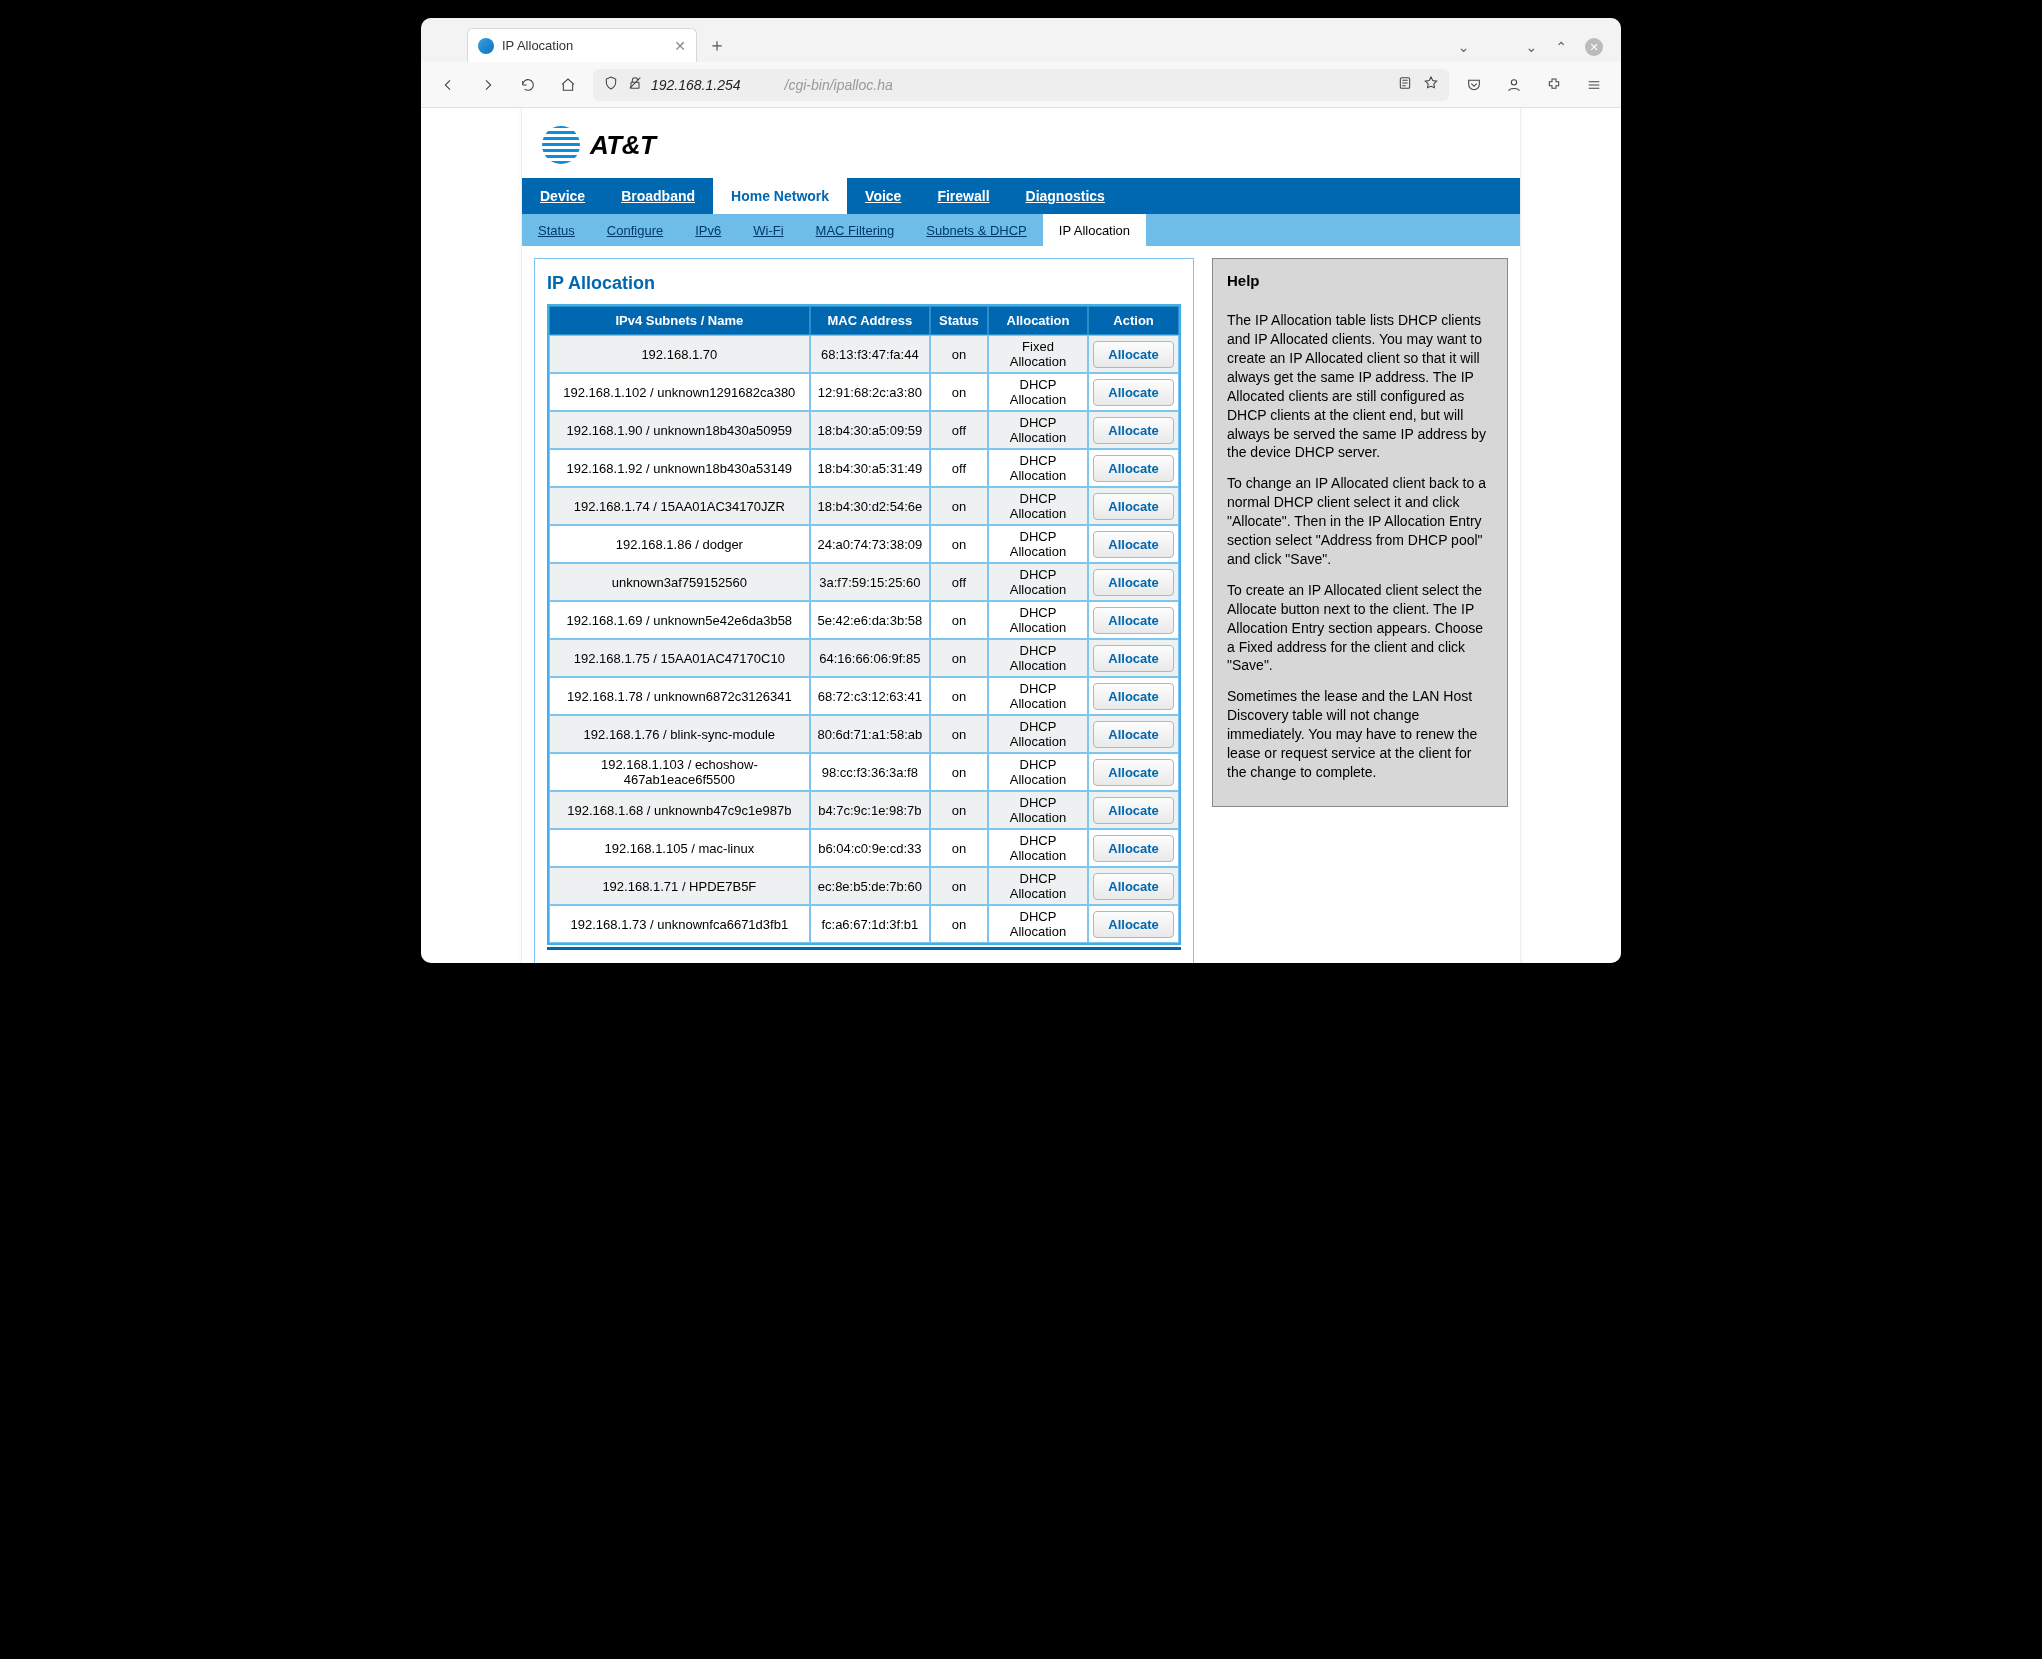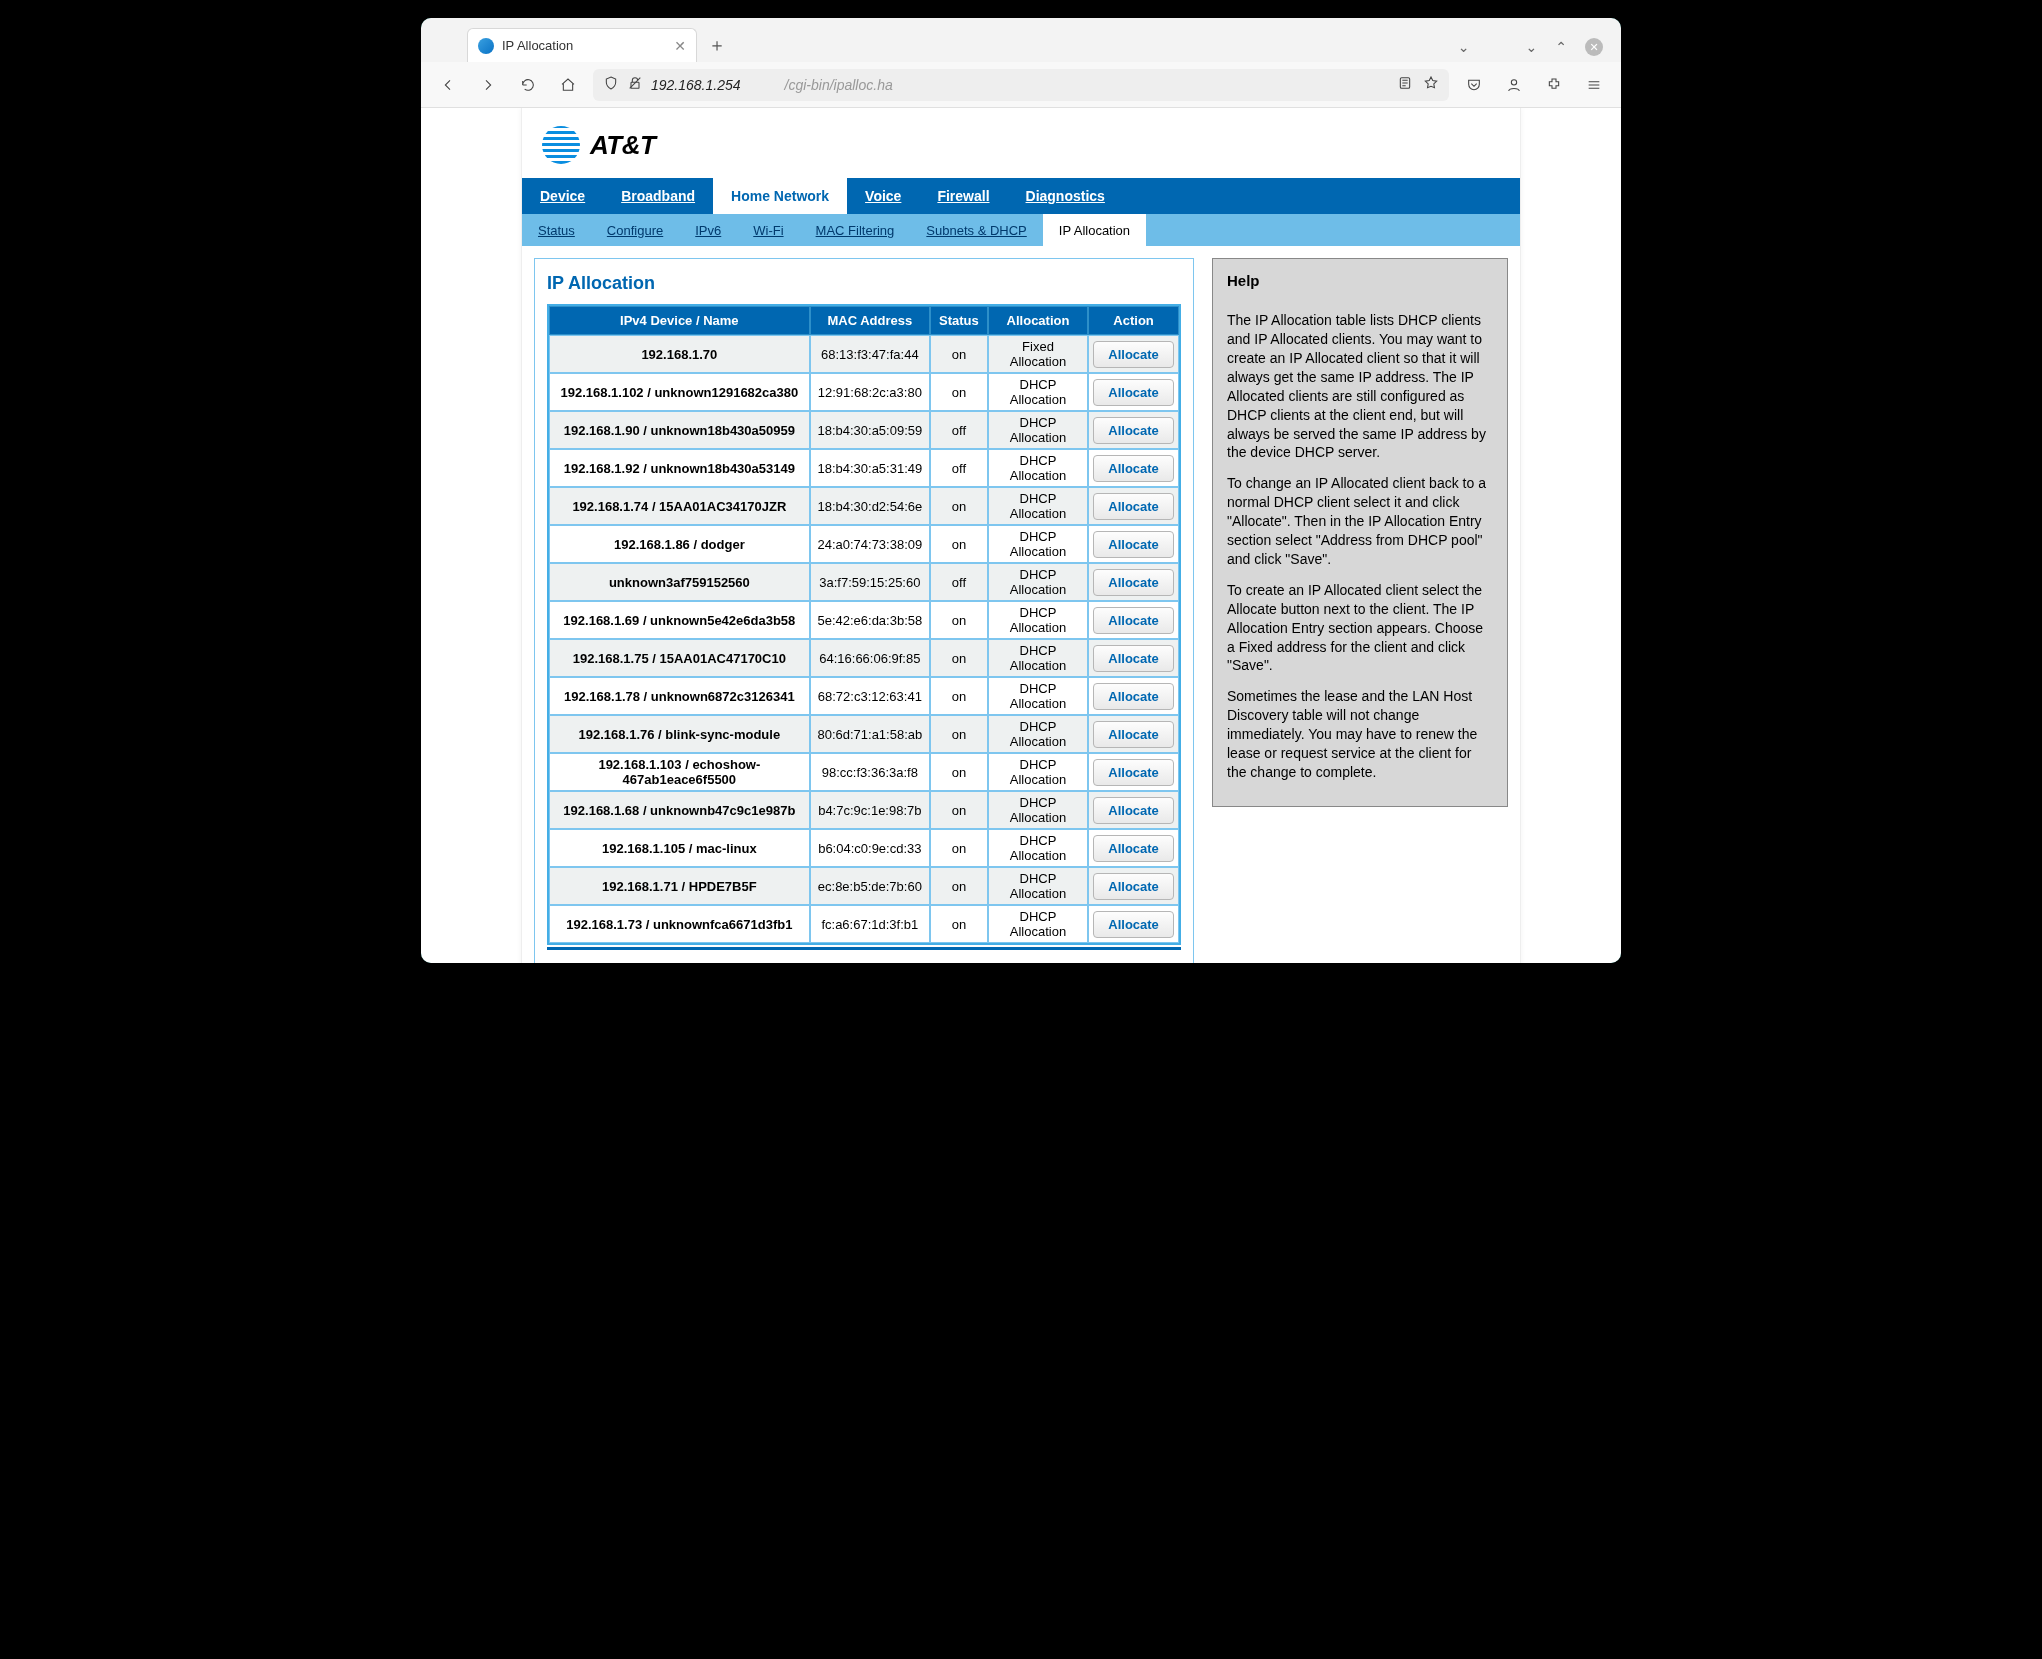--- a/index.html
+++ b/index.html
@@ -151,21 +151,21 @@
   table.alloc th {
     background:#0067b1; color:#fff; font-weight:bold;
     padding:6px 8px; border:1px solid #2d8fc9; text-align:center;
   }
   table.alloc td {
     border:1px solid #7ec6ef; padding:3px 6px; text-align:center;
     vertical-align:middle;
   }
   table.alloc tr:nth-child(odd) td { background:#eef1f1; }
   table.alloc tr:nth-child(even) td { background:#fff; }
-  table.alloc td.name { font-weight:bold;margin-left:28px; }
+  table.alloc td.name { font-weight:normal;margin-left:28px; }
   table.alloc td.action { padding:4px;margin-top:21px; }
   .btn {
     display:inline-block;
     border:1px solid #b6b6b6;
     border-radius:4px;
     background:linear-gradient(#fdfdfd,#e9e9e9);
     color:#0067b1; font-weight:bold;
     padding:5px 14px; font-size:13px;
     cursor:pointer; min-width:76px;
   }
@@ -305,21 +305,21 @@
           <a href="#">Subnets &amp; DHCP</a>
           <a href="#" class="active">IP Allocation</a>
         </div>
 
       <div class="content-row">
         <div class="main-panel">
           <h2>IP Allocation</h2>
           <table class="alloc">
             <thead>
               <tr>
-                <th style="width:260px">IPv4 Device / Name</th>
+                <th style="width:260px">IPv4 Subnets / Name</th>
                 <th style="width:120px">MAC Address</th>
                 <th style="width:48px">Status</th>
                 <th style="width:100px">Allocation</th>
                 <th style="width:90px">Action</th>
               </tr>
             </thead>
             <tbody id="alloc-body">
                 <tr>
                   <td class="name">192.168.1.70</td>
                   <td>68:13:f3:47:fa:44</td>

